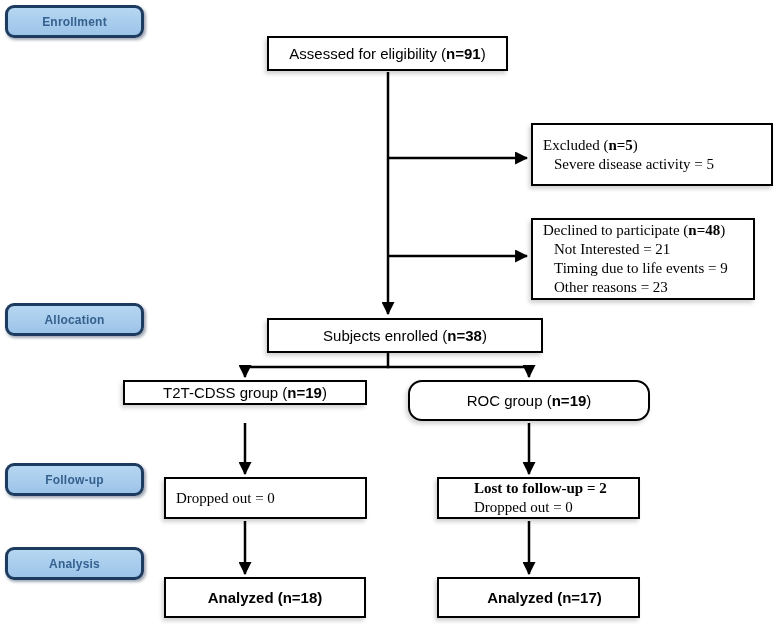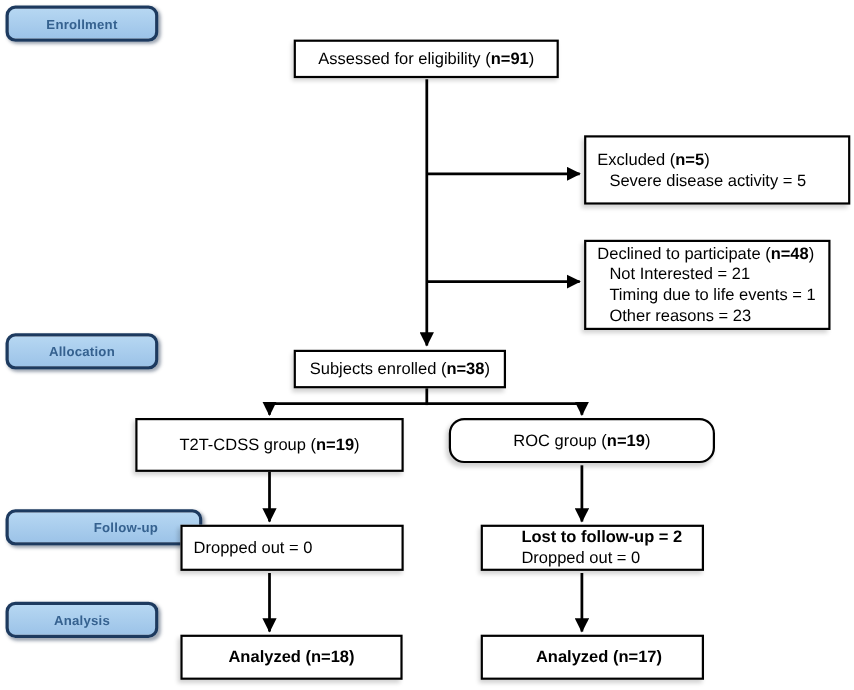--- a/index.html
+++ b/index.html
@@ -53,40 +53,41 @@
     align-items: center;
     justify-content: center;
     text-align: center;
   }
   .node.left {
     padding-left: 10px;
     padding-right: 4px;
     display: flex;
     flex-direction: column;
     justify-content: center;
+    font-family: Liberation Serif, serif;
   }
   .node .line { white-space: nowrap; }
   .node .line.indent { padding-left: 11px; }
   .node .b, .node b { font-weight: bold; }
 
   
   #box-assessed      { left: 267px; top: 36px;  width: 241px; height: 35px; text-align: center; }
   #box-excluded      { left: 531px; top: 123px; width: 242px; height: 63px; }
   #box-declined      { left: 531px; top: 218px; width: 224px; height: 82px; }
-  #box-subjects      { left: 267px; top: 318px; width: 193px; height: 35px; }
-  #box-t2t           { left: 123px; top: 380px; width: 244px; height: 49px; }
+  #box-subjects      { left: 267px; top: 318px; width: 276px; height: 35px; }
+  #box-t2t           { left: 123px; top: 380px; width: 244px; height: 25px; }
   #box-roc           { left: 408px; top: 380px; width: 242px; height: 41px; border-radius: 14px; }
   #box-lost-t2t      { left: 164px; top: 477px; width: 203px; height: 42px; }
   #box-lost-roc      { left: 437px; top: 477px; width: 203px; height: 42px; padding-left: 35px; }
   #box-analyzed-t2t  { left: 164px; top: 577px; width: 202px; height: 41px; justify-content: center; }
   #box-analyzed-roc  { left: 437px; top: 577px; width: 203px; height: 41px; padding-left: 12px; }
 
   #lbl-enrollment { top: 5px; }
   #lbl-allocation { top: 303px; }
-  #lbl-followup   { top: 463px; padding-left: 40px; }
+  #lbl-followup   { top: 463px; }
   #lbl-analysis   { top: 547px; }
 </style>
 </head>
 <body>
 
 <div class="canvas">
 
   <svg class="arrows" viewBox="0 0 776 627" xmlns="http://www.w3.org/2000/svg" aria-hidden="true">
     <defs>
       <marker id="ah" viewBox="0 0 12 12" refX="11" refY="6" markerWidth="13" markerHeight="13" markerUnits="userSpaceOnUse" orient="auto">
@@ -116,21 +117,21 @@
   <div class="node center" id="box-assessed">
       <div class="line"><span>Assessed for eligibility (</span><span class="b">n=91</span><span>)</span></div>
     </div>
   <div class="node left" id="box-excluded">
       <div class="line"><span>Excluded (</span><span class="b">n=5</span><span>)</span></div>
       <div class="line indent"><span>Severe disease activity = 5</span></div>
     </div>
   <div class="node left" id="box-declined">
       <div class="line"><span>Declined to participate (</span><span class="b">n=48</span><span>)</span></div>
       <div class="line indent"><span>Not Interested = 21</span></div>
-      <div class="line indent"><span>Timing due to life events = 1</span></div>
+      <div class="line indent"><span>Timing due to life events = 9</span></div>
       <div class="line indent"><span>Other reasons = 23</span></div>
     </div>
   <div class="node center" id="box-subjects">
       <div class="line"><span>Subjects enrolled (</span><span class="b">n=38</span><span>)</span></div>
     </div>
   <div class="node center" id="box-t2t">
       <div class="line"><span>T2T-CDSS group (</span><span class="b">n=19</span><span>)</span></div>
     </div>
   <div class="node center" id="box-roc">
       <div class="line"><span>ROC group (</span><span class="b">n=19</span><span>)</span></div>

